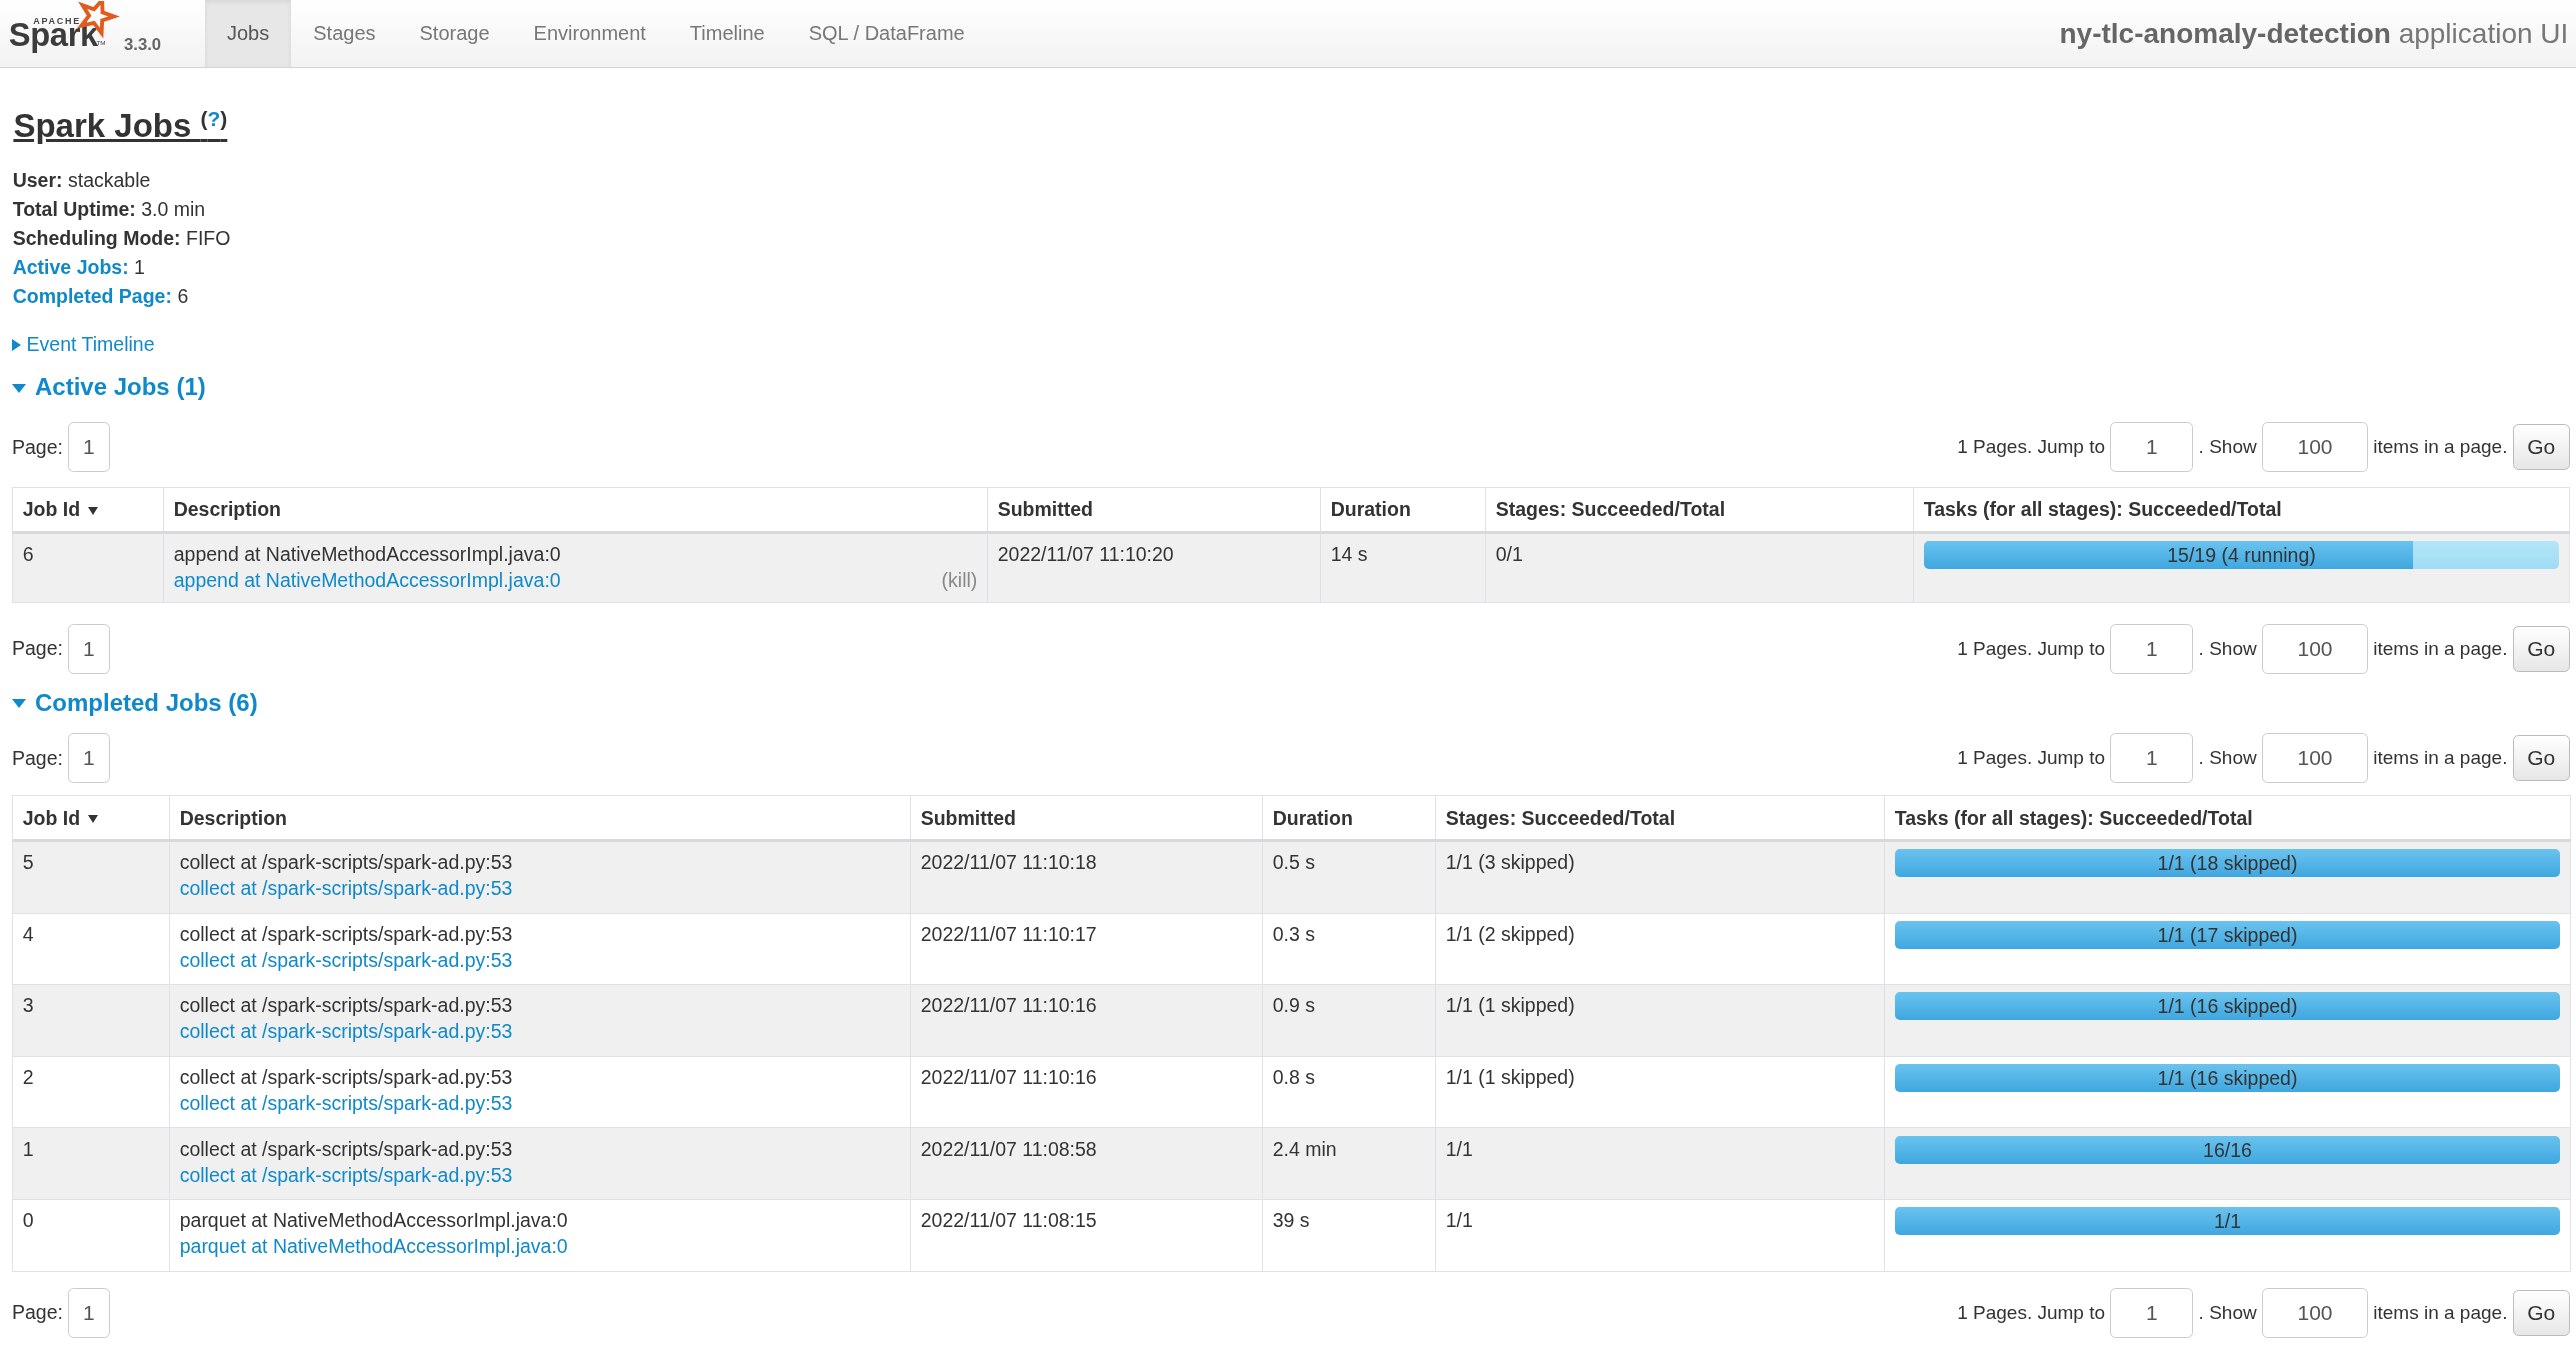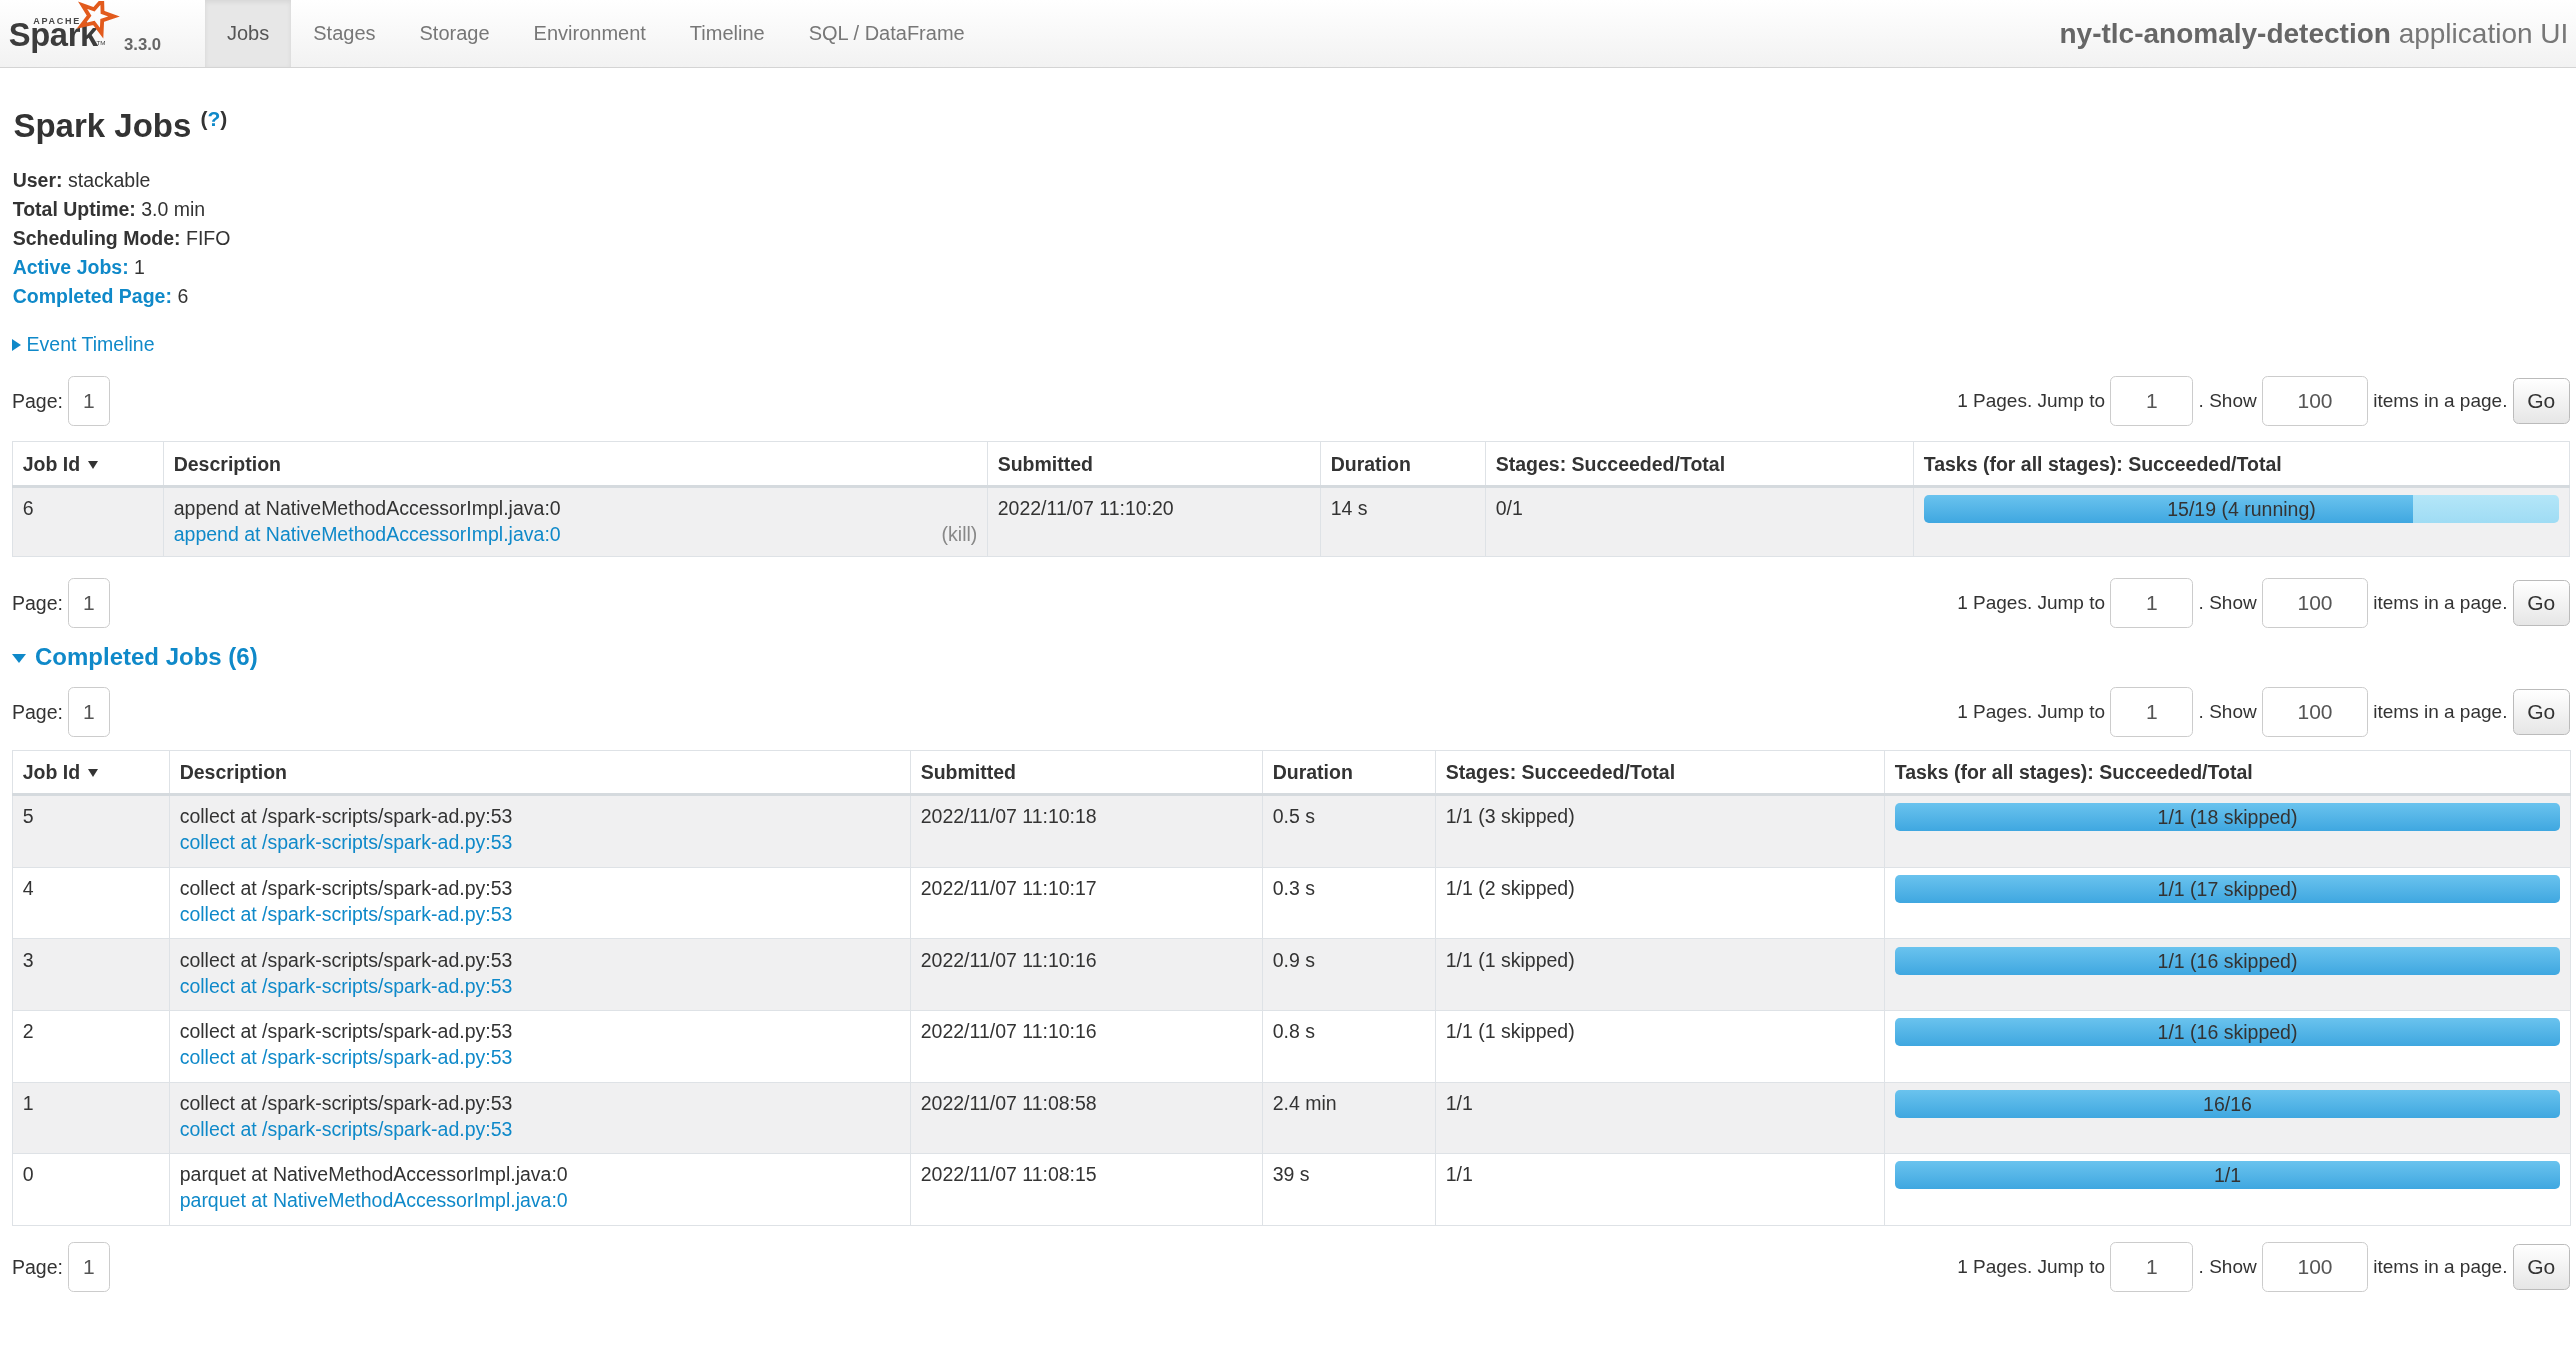--- a/index.html
+++ b/index.html
@@ -14,21 +14,21 @@
 .brand svg { position:absolute; left:6.3px; top:1.4px; }
 .ver { position:absolute; left:124px; top:33px; font-size:16.7px; font-weight:bold; color:#666; }
 ul.topnav { list-style:none; margin:0; padding:0; display:flex; flex:none; }
 ul.topnav li { font-size:20px; color:#777; line-height:67px; padding:0 22px; }
 ul.topnav li.active { background:#e7e7e7; color:#555; box-shadow:inset 0 2.1px 5.6px rgba(0,0,0,0.08); }
 .appname { margin-left:auto; line-height:67px; padding-right:7.7px; font-size:28px; color:#777; }
 .appname b { color:#666; }
 
 
 .content { padding:0 6.3px 0 12px; }
-h3.title { font-size:33px; line-height:37px; font-weight:bold; color:#333; margin:39px 0 0 1.4px; }
+h3.title { font-size:33px; line-height:37px; font-weight:bold; color:#333; margin:39px 0 0 1.4px;text-decoration:underline; }
 h3.title sup { font-size:21px; color:#333; position:relative; top:1.4px; vertical-align:super; line-height:0; }
 ul.summary { list-style:none; margin:21.6px 0 0 0.7px; padding:0; }
 ul.summary li { line-height:29px; }
 .evt { margin-top:19px; line-height:29px; }
 .arrow-r { display:inline-block; width:0; height:0; border-top:6.3px solid transparent; border-bottom:6.3px solid transparent; border-left:9.7px solid #0f89c9; margin-right:5.6px; }
 .arrow-d { display:inline-block; width:0; height:0; border-left:7px solid transparent; border-right:7px solid transparent; border-top:9.7px solid #0f89c9; margin-right:9px; position:relative; top:-2.1px; }
 h4.section { font-size:24px; font-weight:bold; color:#0f89c9; margin:0; }
 h4.sec1 { margin-top:11px; }
 h4.sec2 { margin-top:12px; }
 
@@ -91,20 +91,21 @@
   <ul class="summary">
     <li><b>User:</b> stackable</li>
     <li><b>Total Uptime:</b> 3.0 min</li>
     <li><b>Scheduling Mode:</b> FIFO</li>
     <li><a class="blue"><b>Active Jobs:</b></a> 1</li>
     <li><a class="blue"><b>Completed Page:</b></a> 6</li>
   </ul>
 
   <div class="evt"><span class="arrow-r"></span><a class="blue">Event Timeline</a></div>
 
+  <h4 class="section sec1"><span class="arrow-d"></span>Active Jobs (1)</h4>
   <div class="sp1a"></div>
   <div class="pagerow">
     <div class="lft">Page:<input class="pg-in" value="1" style=""></div>
     <div class="rgt">1 Pages. Jump to <input class="jump-in" value="1" style=""> . Show <input class="show-in" value="100" style=""> items in a page. <button class="gobtn">Go</button></div>
   </div>
   <div style="height:15.3px"></div>
 
   <table class="jobs first">
     <colgroup>
         <col style="width:151px">

